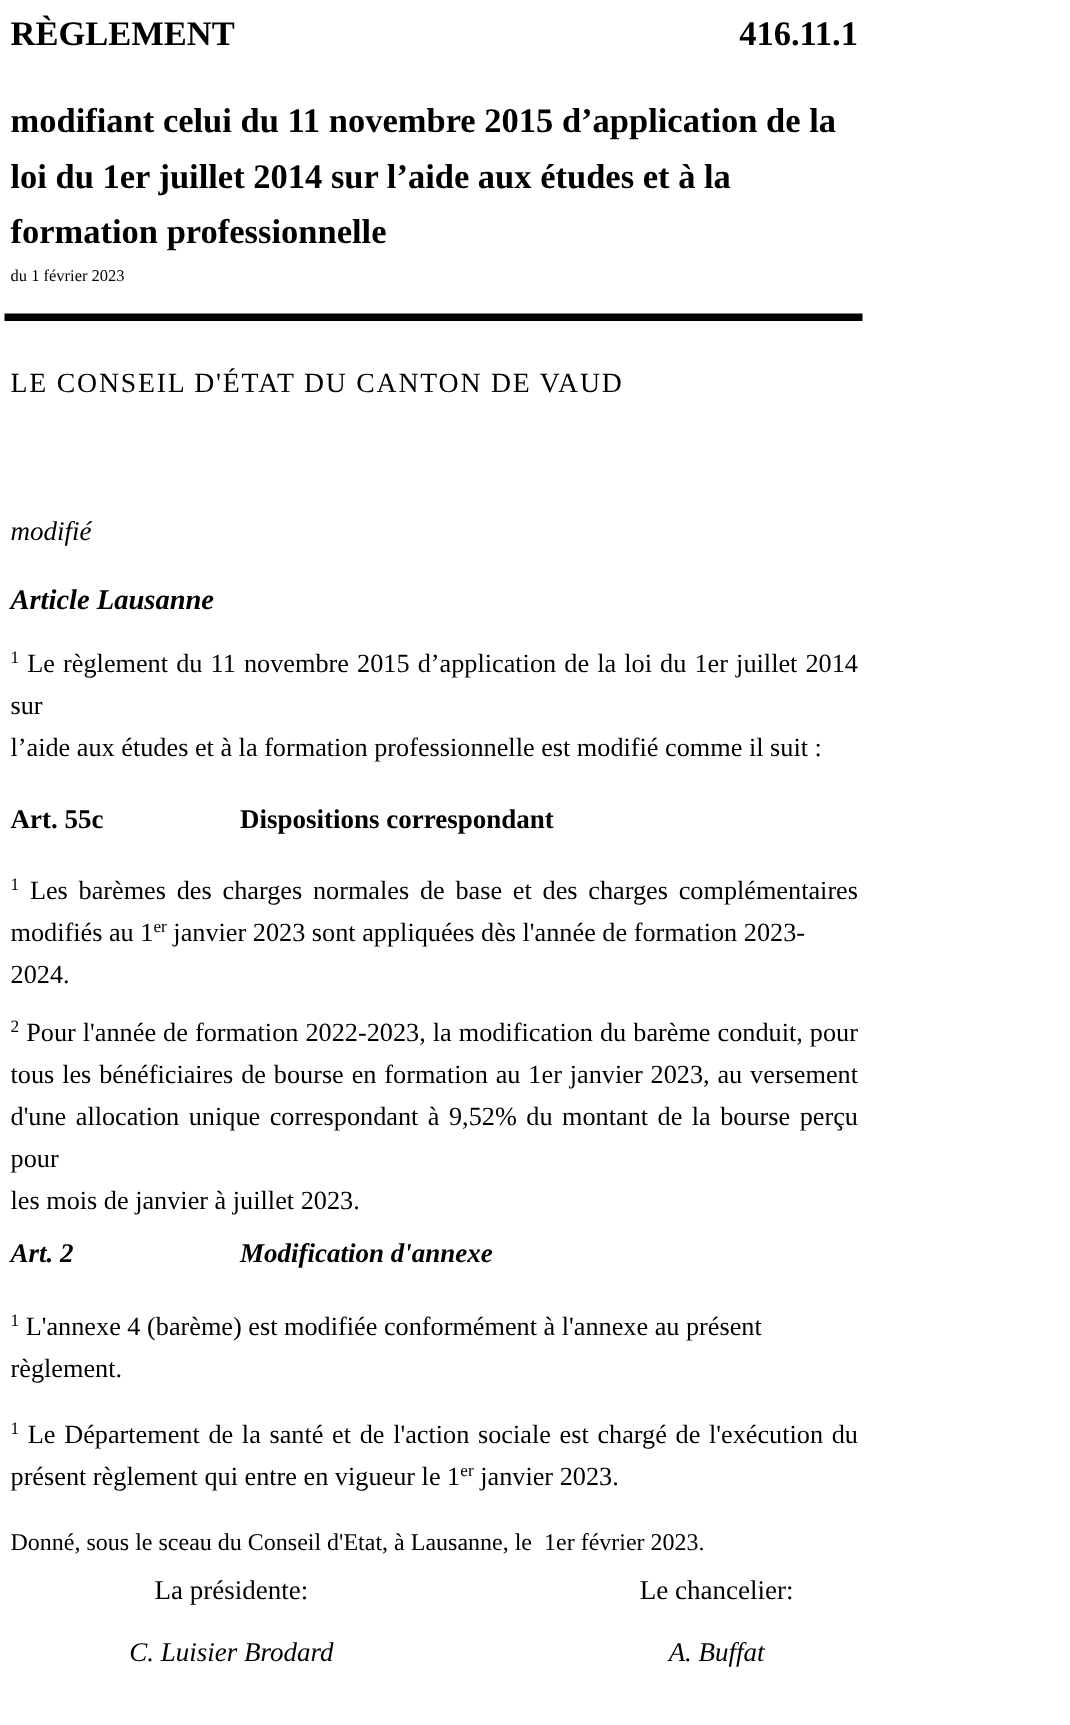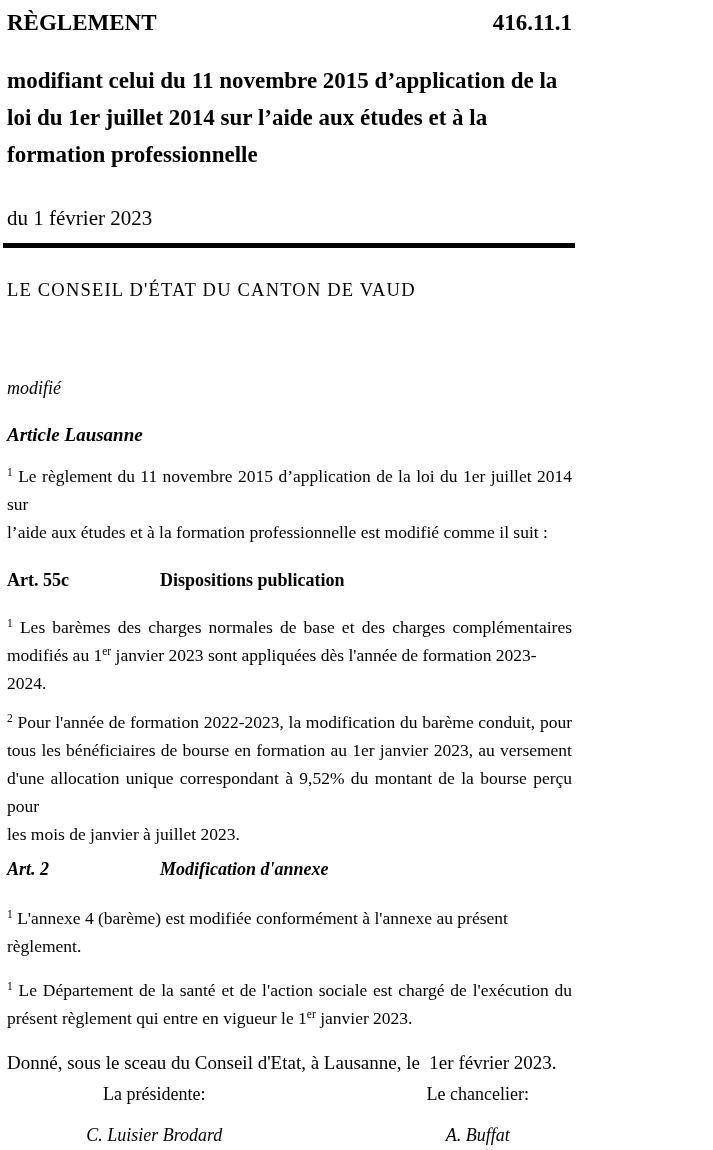--- a/index.html
+++ b/index.html
@@ -23,22 +23,21 @@
     line-height: 28px;
   }
   .doc-title {
     margin: 25px 0 0 0;
     font-size: 23px;
     font-weight: bold;
     line-height: 37px;
   }
   .tline { display: block; }
   .date-line {
-    margin-top: 34px;
-    font-size: 21px;
+    font-size: 11px;
     line-height: 22px;
   }
   .rule {
     margin: 14px -3px 0 -4px;
     height: 5px;
     background: #000000;
   }
   .authority {
     margin-top: 30px;
     font-size: 18.5px;
@@ -89,21 +88,21 @@
     font-size: 18px;
     line-height: 24px;
   }
   .art-head .art-num { flex: 0 0 153px; width: 153px; }
   .art-head.ital { font-style: italic; }
   .a55 { margin-top: 22px; }
   .a2 { margin-top: 9px; }
   .a3 { margin-top: 20px; }
   .seal-line {
     margin-top: 19px;
-    font-size: 19px;
+    font-size: 16px;
     line-height: 24px;
     white-space: pre-wrap;
   }
   .sig-row { display: flex; font-size: 18px; align-items: center; }
   .sig-row.roles { margin-top: 8px; line-height: 22px; }
   .sig-row.names { margin-top: 18px; line-height: 24px; font-style: italic; }
   .sig-col { width: 230px; text-align: center; }
   .sig-col.left { margin-left: 53px; }
   .sig-col.right { margin-left: 135px; }
   .pub-line {
@@ -138,21 +137,21 @@
 
   <div class="article-premier">Article Lausanne</div>
 
   <p class="par p1">
     <span class="ln j"><sup class="fm">1</sup> <span>Le règlement du 11 novembre 2015 d’application de la loi du 1er juillet 2014 sur</span></span>
     <span class="ln"><span>l’aide aux études et à la formation professionnelle est modifié comme il suit :</span></span>
   </p>
 
   <div class="art-head a55">
     <span class="art-num">Art. 55c</span>
-    <span class="art-title">Dispositions publication</span>
+    <span class="art-title">Dispositions correspondant</span>
   </div>
 
   <p class="par p2">
     <span class="ln j"><sup class="fm">1</sup> <span>Les barèmes des charges normales de base et des charges complémentaires</span></span>
     <span class="ln"><span>modifiés au 1</span><sup class="isup">er</sup><span> janvier 2023 sont appliquées dès l'année de formation 2023-2024.</span></span>
   </p>
 
   <p class="par p3">
     <span class="ln j"><sup class="fm">2</sup> <span>Pour l'année de formation 2022-2023, la modification du barème conduit, pour</span></span>
     <span class="ln j"><span>tous les bénéficiaires de bourse en formation au 1er janvier 2023, au versement</span></span>

